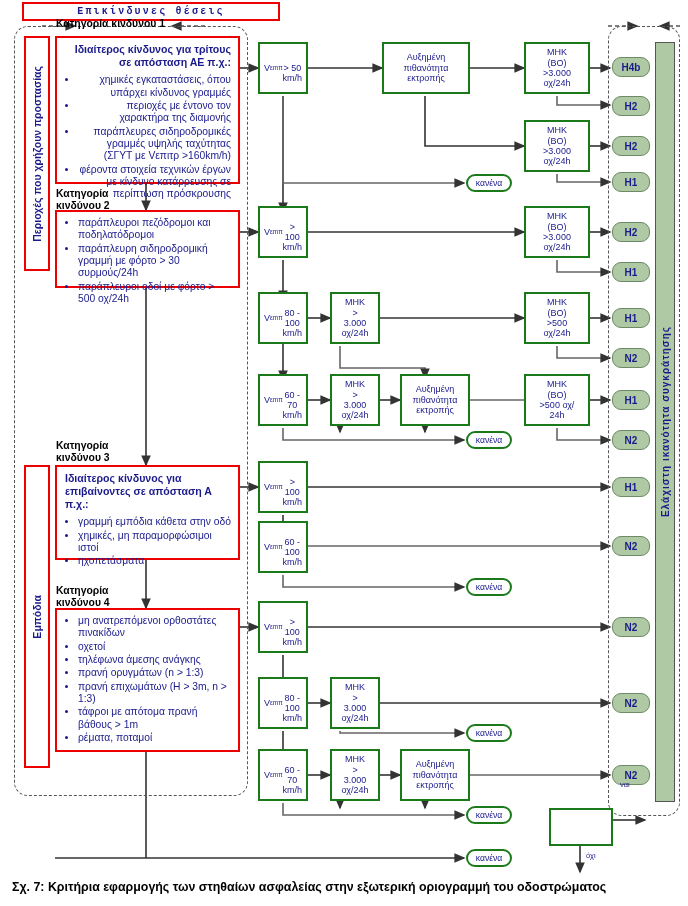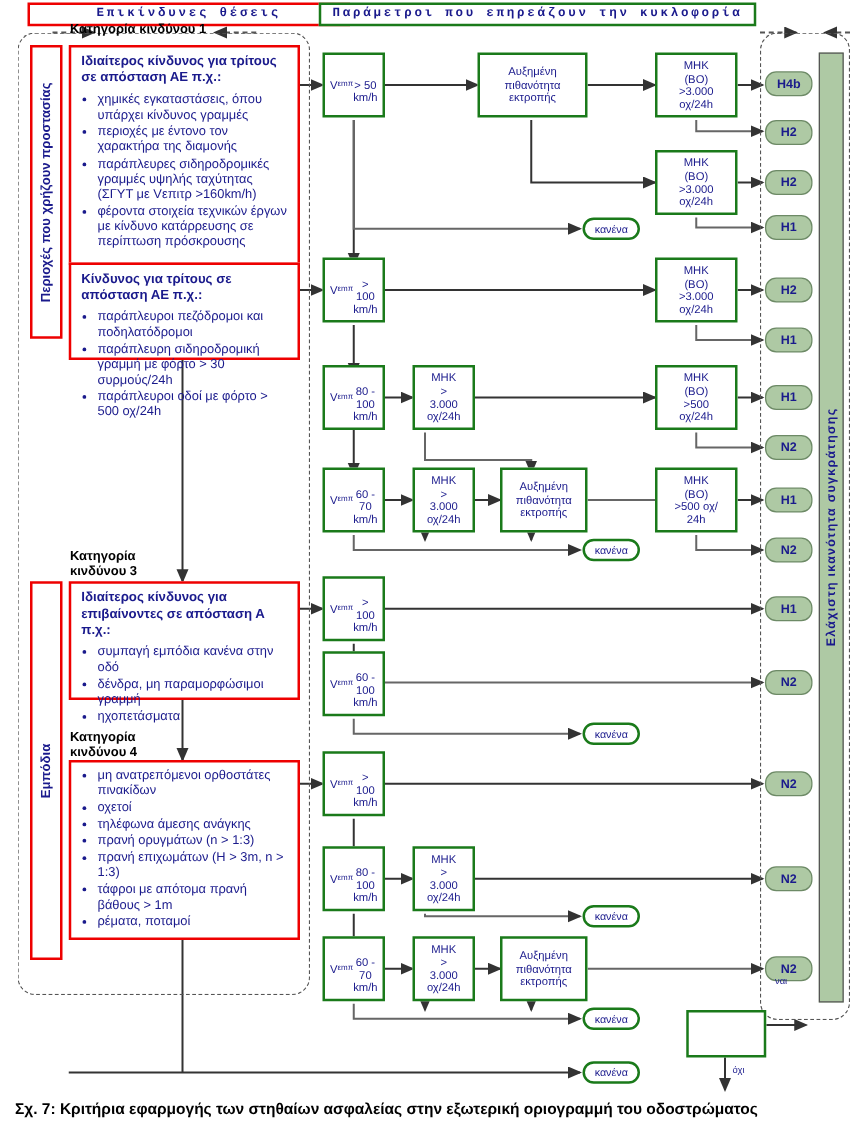--- a/index.html
+++ b/index.html
@@ -184,61 +184,59 @@
       <path d="M205,26 H172" stroke="#555" stroke-dasharray="4 3" marker-end="url(#ah)"></path>
       <path d="M608,26 H637" stroke="#555" stroke-dasharray="4 3" marker-end="url(#ah)"></path>
       <path d="M680,26 H660" stroke="#555" stroke-dasharray="4 3" marker-end="url(#ah)"></path>
 
       <path d="M613,820 H645" marker-end="url(#ah)"></path>
       <path d="M580,845 V872" marker-end="url(#ah)"></path>
     </g>
   </svg>
 
   <div class="banner red abs" style="left:22px;top:2px;width:258px;height:19px;">Επικίνδυνες  θέσεις</div>
-  <div class="banner green abs" style="left:255px;top:2px;width:350px;height:19px;">Παράμετροι  που  επηρεάζουν  την  κυκλοφορία</div>
 
   <div class="dashed" style="left:14px;top:26px;width:234px;height:770px;"></div>
   <div class="dashed" style="left:608px;top:26px;width:72px;height:790px;"></div>
 
   <div class="vlabel" style="left:24px;top:36px;width:26px;height:235px;">
     <span>Περιοχές που χρήζουν προστασίας</span>
   </div>
   <div class="vlabel" style="left:24px;top:465px;width:26px;height:303px;">
     <span>Εμπόδια</span>
   </div>
 
   <div class="catlabel" style="left:56px;top:18px;">Κατηγορία κινδύνου 1</div>
   <div class="catlabel" style="left:56px;top:188px;">Κατηγορία<br>κινδύνου 2</div>
   <div class="catlabel" style="left:56px;top:440px;">Κατηγορία<br>κινδύνου 3</div>
   <div class="catlabel" style="left:56px;top:585px;">Κατηγορία<br>κινδύνου 4</div>
 
-  <div class="redbox" style="left:55px;top:36px;width:185px;height:176px;">
+  <div class="redbox" style="left:55px;top:36px;width:185px;height:148px;text-align:right;">
     <div class="hdr">Ιδιαίτερος κίνδυνος για τρίτους σε απόσταση ΑΕ π.χ.:</div>
     <ul>
       <li>χημικές εγκαταστάσεις, όπου υπάρχει κίνδυνος γραμμές</li>
       <li>περιοχές με έντονο τον χαρακτήρα της διαμονής</li>
       <li>παράπλευρες σιδηροδρομικές γραμμές υψηλής ταχύτητας (ΣΓΥΤ με Vεπιτρ &gt;160km/h)</li>
       <li>φέροντα στοιχεία τεχνικών έργων με κίνδυνο κατάρρευσης σε περίπτωση πρόσκρουσης</li>
     </ul>
   </div>
 
   <div class="redbox" style="left:55px;top:210px;width:185px;height:78px;">
-    <div class="hdr">Κίνδυνος για τρίτους σε απόσταση ΑΕ π.χ.:</div>
     <ul>
       <li>παράπλευροι πεζόδρομοι και ποδηλατόδρομοι</li>
       <li>παράπλευρη σιδηροδρομική γραμμή με φόρτο &gt; 30 συρμούς/24h</li>
       <li>παράπλευροι οδοί με φόρτο &gt; 500 οχ/24h</li>
     </ul>
   </div>
 
   <div class="redbox" style="left:55px;top:465px;width:185px;height:95px;">
     <div class="hdr">Ιδιαίτερος κίνδυνος για επιβαίνοντες σε απόσταση Α π.χ.:</div>
     <ul>
-      <li>συμπαγή εμπόδια κανένα στην οδό</li>
-      <li>δένδρα, μη παραμορφώσιμοι γραμμή</li>
+      <li>γραμμή εμπόδια κάθετα στην οδό</li>
+      <li>χημικές, μη παραμορφώσιμοι ιστοί</li>
       <li>ηχοπετάσματα</li>
     </ul>
   </div>
 
   <div class="redbox" style="left:55px;top:608px;width:185px;height:144px;">
     <ul>
       <li>μη ανατρεπόμενοι ορθοστάτες πινακίδων</li>
       <li>οχετοί</li>
       <li>τηλέφωνα άμεσης ανάγκης</li>
       <li>πρανή ορυγμάτων (n &gt; 1:3)</li>

